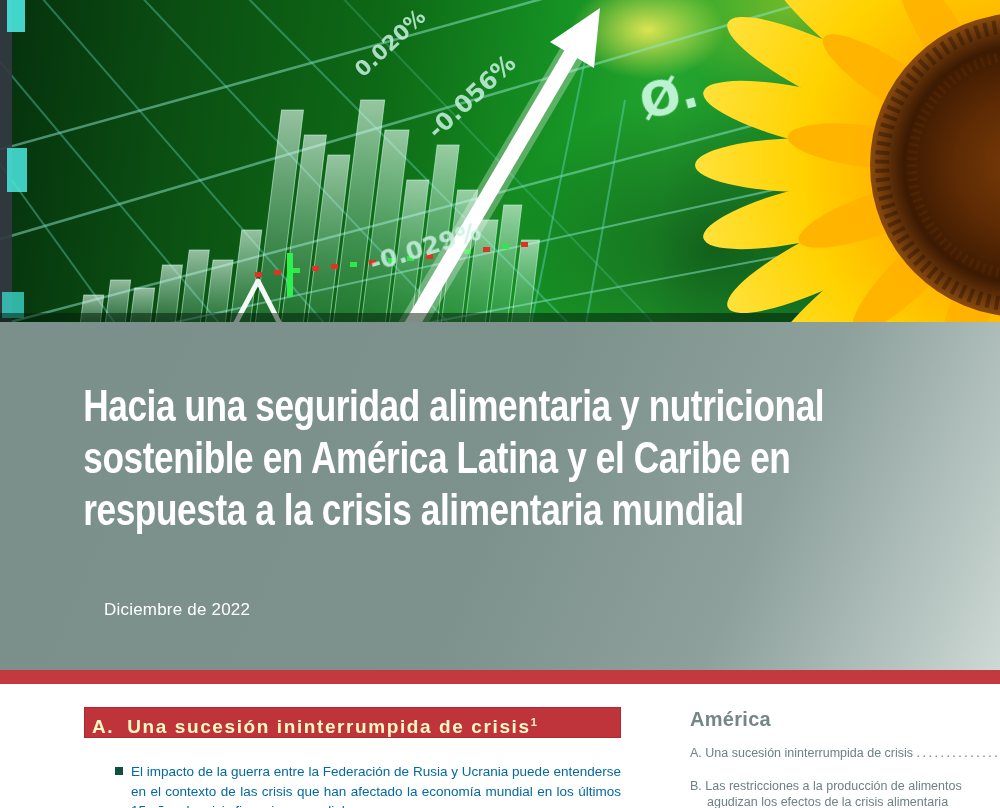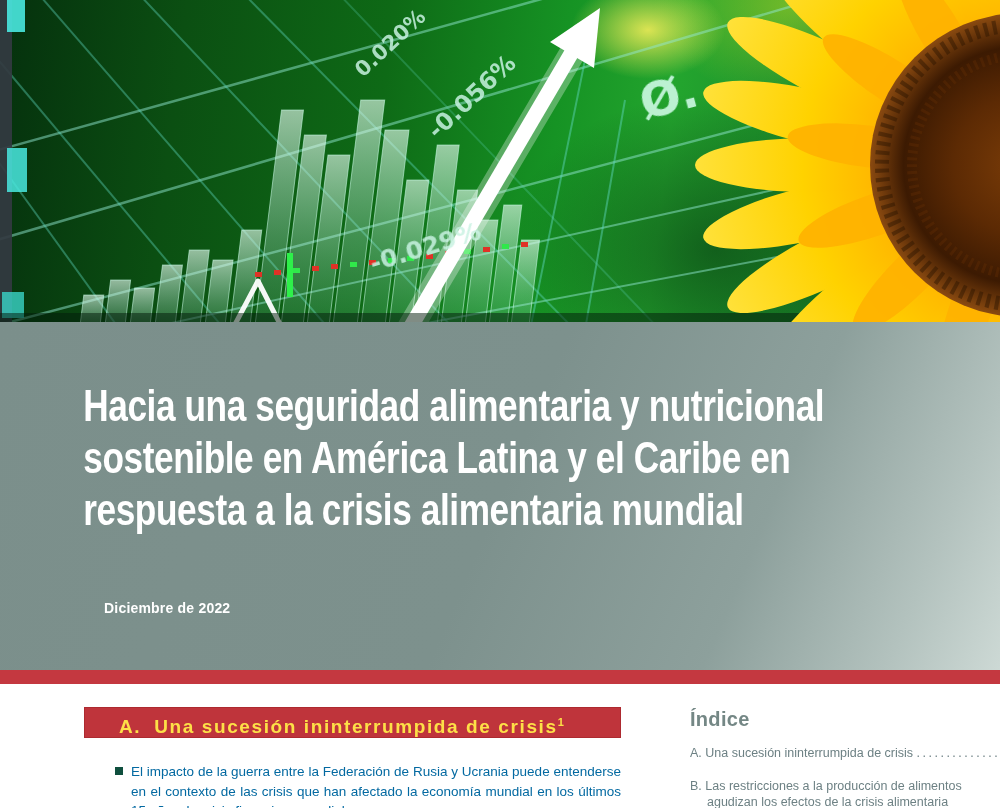--- a/index.html
+++ b/index.html
@@ -23,33 +23,33 @@
     background:linear-gradient(113deg,#7b8f8b 0%,#7d918d 50%,#8da09c 74%,#b3c2be 90%,#cdd9d5 100%);
   }
   .report-title{
     margin:0;padding:58px 0 0 104px;
     color:#ffffff;font-weight:700;font-size:44px;line-height:52px;letter-spacing:-0.5px;
     transform:scaleX(0.80);transform-origin:0 0;white-space:nowrap;
   }
   .report-title .line{display:block;}
   .report-date{
     position:absolute;left:104px;top:600px;margin:0;
-    color:#ffffff;font-weight:700;font-size:14px;letter-spacing:0.2px;text-align:center;
+    color:#ffffff;font-weight:400;font-size:17px;letter-spacing:0.2px;text-align:center;
   }
   .title-band .report-date{top:278px;} 
 
   
   .red-rule{width:1000px;height:14px;background:#c43840;}
 
   
   .content{position:relative;width:1000px;height:136px;overflow:hidden;background:#ffffff;}
   .col-left{position:absolute;left:84px;top:23px;width:537px;}
   .heading-bar{
-    height:31px;line-height:31px;background:#bf343b;color:#fde047;
-    font-weight:700;font-size:19px;letter-spacing:1.6px;padding-left:35px;white-space:nowrap;
+    height:31px;line-height:31px;background:#bf343b;color:#fef9c3;
+    font-weight:700;font-size:19px;letter-spacing:1.6px;padding-left:8px;white-space:nowrap;
     box-shadow:inset 0 0 0 1px rgba(140,25,30,0.35);
   }
   .heading-bar .prefix{margin-right:13px;}
   .heading-bar sup{font-size:11px;letter-spacing:0;}
   .bullet-item{position:relative;margin-top:24px;padding-left:47px;width:490px;}
   .bullet-square{position:absolute;left:31px;top:5px;width:8px;height:8px;background:#0f4f3e;}
   .bullet-text{margin:0;color:#0369a1;font-size:13.5px;line-height:19.5px;text-align:justify;}
 
   .col-right{position:absolute;left:690px;top:24px;width:310px;overflow:hidden;}
   .toc-title{margin:0;color:#748785;font-weight:700;font-size:20px;letter-spacing:0.3px;}
@@ -215,21 +215,21 @@
       <div class="heading-bar">
         <span class="prefix">A.</span><span>Una sucesión ininterrumpida de crisis</span><sup>1</sup>
       </div>
       <div class="bullet-item">
         <span class="bullet-square"></span>
         <p class="bullet-text">El impacto de la guerra entre la Federación de Rusia y Ucrania puede entenderse en el contexto de las crisis que han afectado la economía mundial en los últimos 15 años: la crisis financiera mundial</p>
       </div>
     </section>
 
     <aside class="col-right">
-      <h2 class="toc-title">Índice</h2>
+      <h2 class="toc-title">América</h2>
       <div class="toc-item toc-item-a">
         <span>A.</span>
         <span>Una sucesión ininterrumpida de crisis </span><span class="leader">................</span>
       </div>
       <div class="toc-item toc-item-b">
         <span>B.</span>
         <span>Las restricciones a la producción de alimentos agudizan los efectos de la crisis alimentaria</span>
       </div>
     </aside>
 

